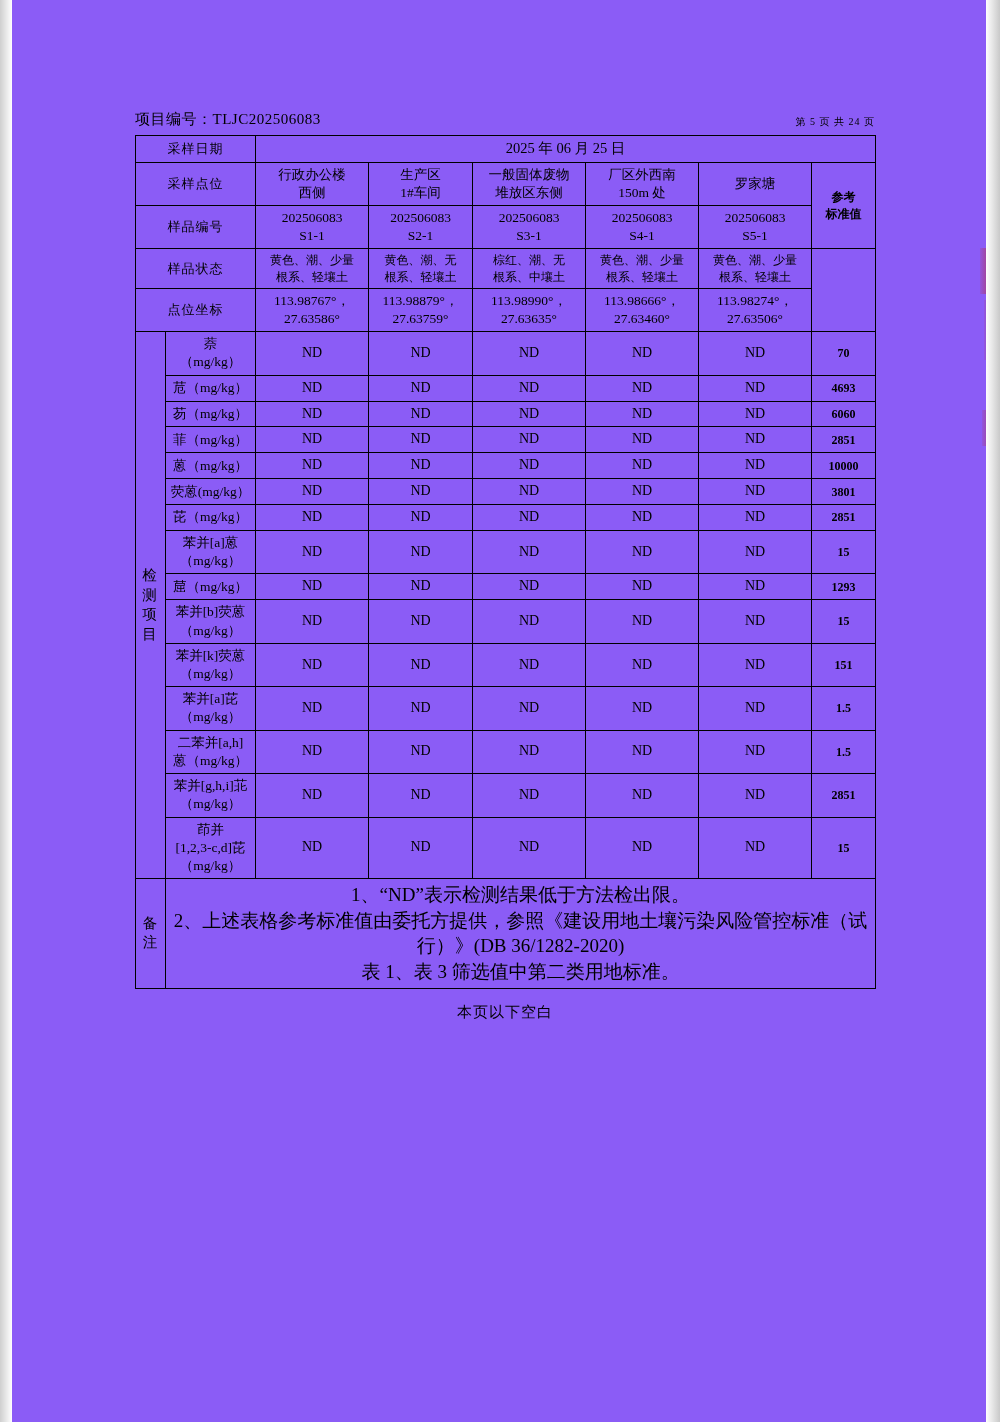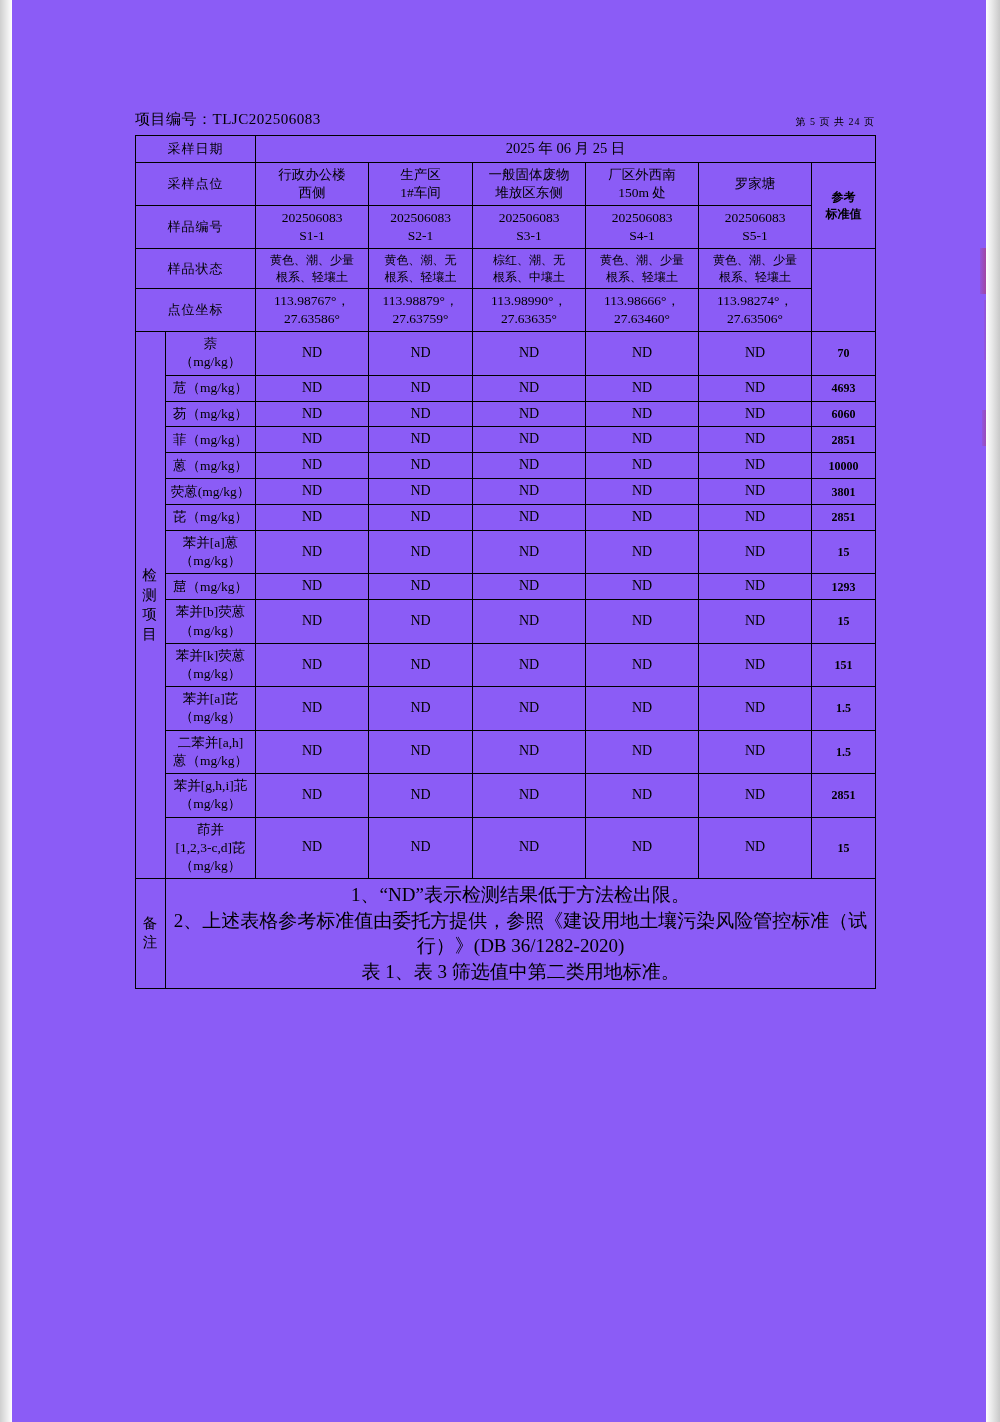--- a/index.html
+++ b/index.html
@@ -445,15 +445,16 @@
           </td>
           <td class="note" colspan="7">
             <div>1、“ND”表示检测结果低于方法检出限。</div>
             <div>2、上述表格参考标准值由委托方提供，参照《建设用地土壤污染风险管控标准（试行）》(DB 36/1282-2020)</div>
             <div>表 1、表 3 筛选值中第二类用地标准。</div>
           </td>
         </tr>
       </tbody>
     </table>
 
+    <div class="footer-note">本页以下空白</div>
 
   </div>
 </div>
 
 </body></html>

